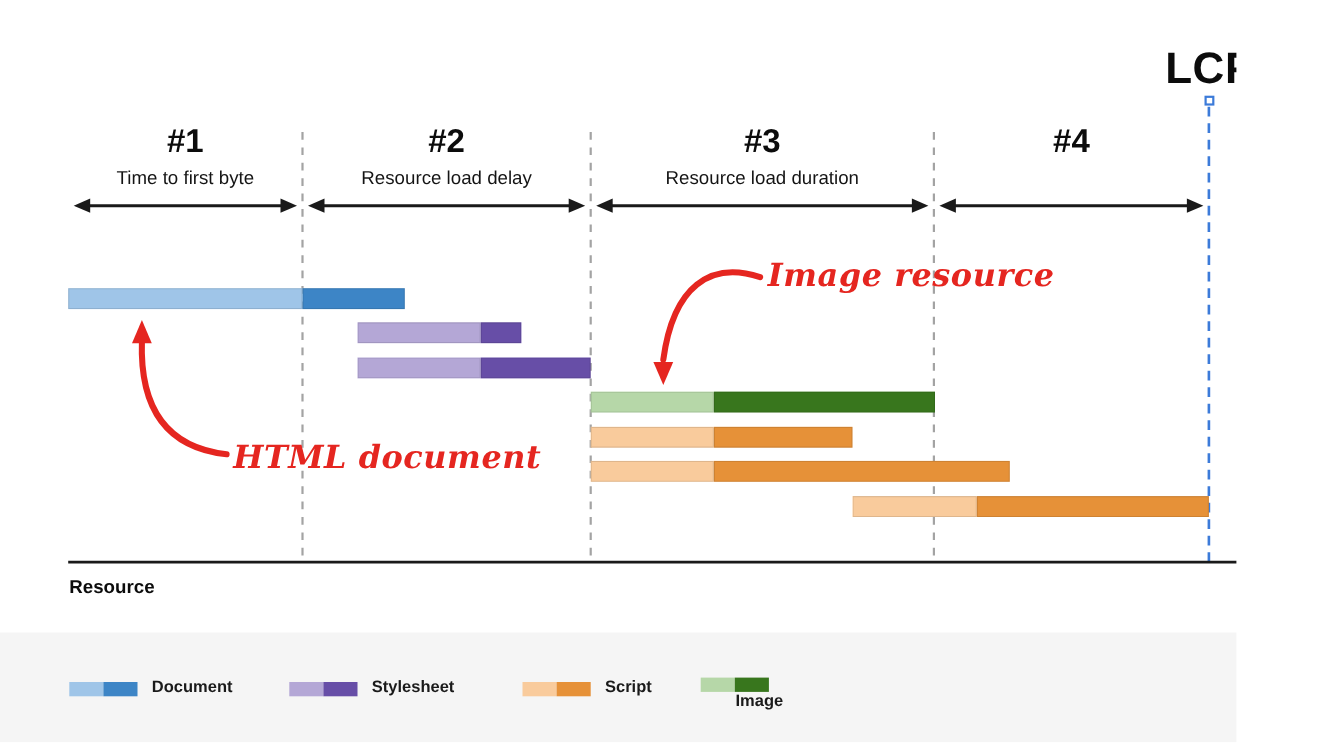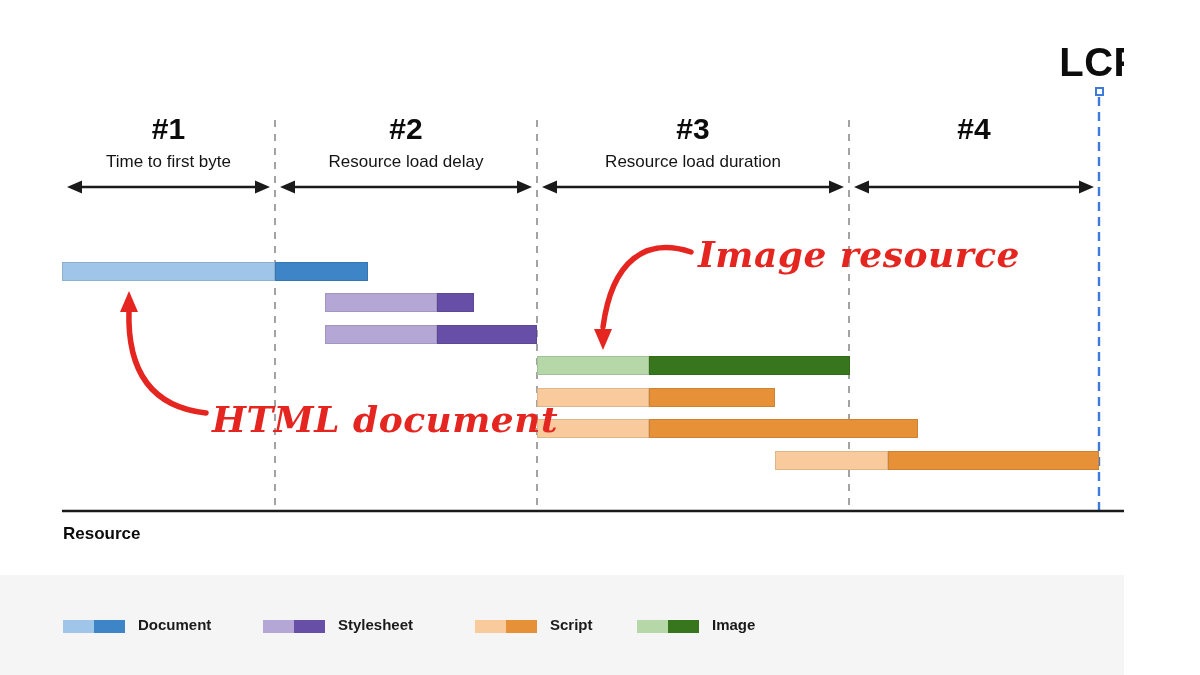--- a/index.html
+++ b/index.html
@@ -19,21 +19,21 @@
   }
   .section-header{position:absolute;top:112px;text-align:center;color:#0c0c0c;}
   .section-num{font-size:30px;font-weight:700;line-height:1.15;}
   .section-desc{font-size:17px;font-weight:400;margin-top:5px;color:#141414;}
 
   .bar{position:absolute;height:19px;display:flex;}
   .bar .seg{height:100%;box-shadow:inset 0 0 0 1px rgba(0,0,0,0.10);}
 
   .annotation{
     position:absolute;font-family:"DejaVu Serif",serif;font-style:italic;font-weight:700;
-    font-size:36px;white-space:nowrap;letter-spacing:0.5px;
+    font-size:29px;white-space:nowrap;letter-spacing:0.5px;
   }
   .timeline-label{position:absolute;left:63px;top:524px;font-size:17px;font-weight:700;color:#0c0c0c;}
 
   .legend-band{position:absolute;left:0;top:575px;width:1200px;height:100px;}
   .legend-item{position:absolute;top:41px;display:flex;align-items:flex-end;}
   .legend-swatch{display:flex;width:62px;height:13px;margin-right:13px;flex:0 0 auto;}
   .legend-swatch span{width:31px;height:13px;}
   .legend-label{font-size:15px;font-weight:700;color:#1a1a1a;white-space:nowrap;}
 </style>
 </head>
@@ -138,21 +138,21 @@
             </div>
             <span class="legend-label">Stylesheet</span>
           </div>
           <div class="legend-item" style="left: 436px; margin-left: 39px;">
             <div class="legend-swatch">
               <span style="background: rgb(249, 203, 156);"></span>
               <span style="background: rgb(230, 145, 56);"></span>
             </div>
             <span class="legend-label">Script</span>
           </div>
-          <div class="legend-item" style="left: 637px;">
+          <div class="legend-item" style="left: 637px; flex-direction: column;">
             <div class="legend-swatch">
               <span style="background: rgb(182, 215, 168);"></span>
               <span style="background: rgb(56, 118, 29);"></span>
             </div>
             <span class="legend-label">Image</span>
           </div>
         </div>
     </div>
   </div>
 </div>

